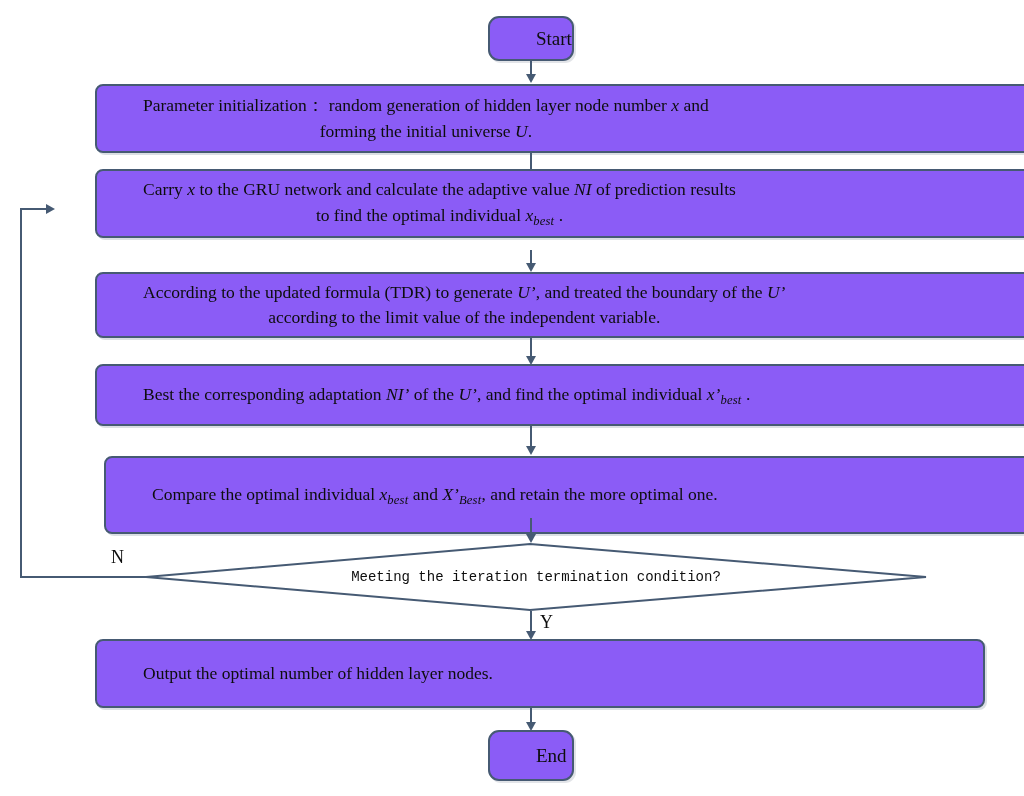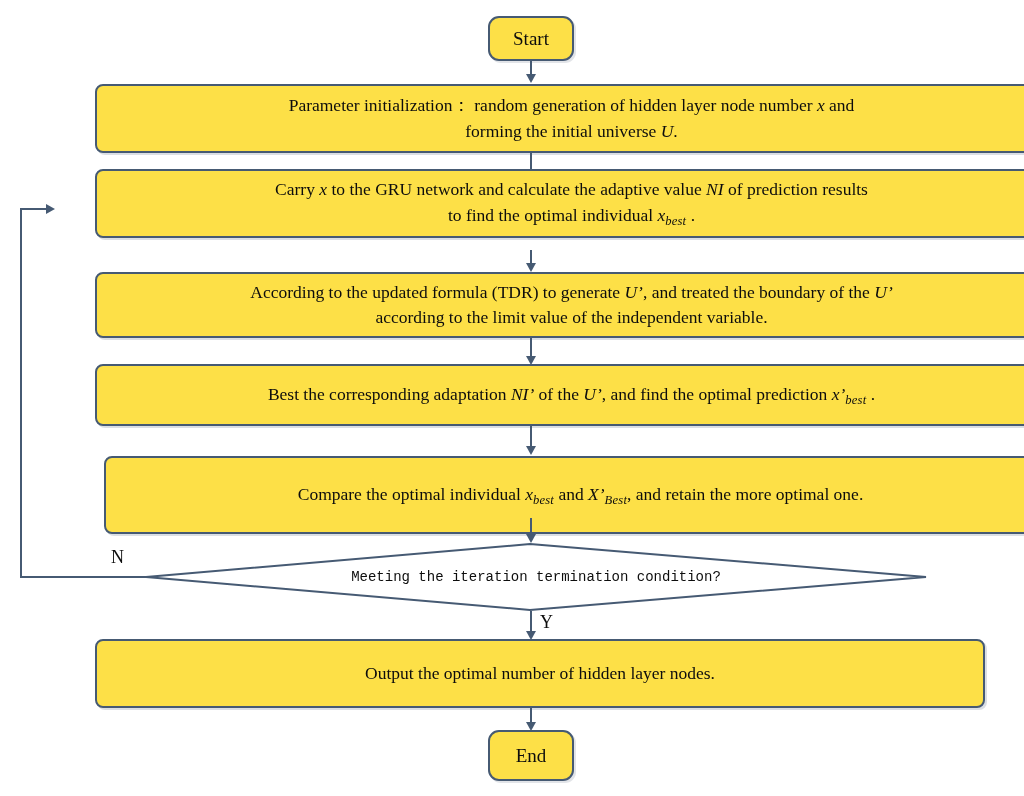--- a/index.html
+++ b/index.html
@@ -18,26 +18,26 @@
     height: 796px;
     background: #ffffff;
     overflow: hidden;
   }
 
   
   .node {
     position: absolute;
     box-sizing: border-box;
     border: 2px solid #465a73;
-    background: #fde047;
+    background: #8b5cf6;
     display: flex;
     align-items: center;
-    justify-content: center;
     text-align: center;
     box-shadow: 2px 2px 0 rgba(190,196,205,0.55);
+    padding-left: 32px;
   }
   .node .txt {
     display: block;
     line-height: 1.45;
     font-size: 17.5px;
     padding: 0 14px;
   }
 
   
   .terminator {
@@ -149,21 +149,21 @@
       <span><span>According to the updated formula (TDR) to generate </span><span class="mi">U’</span><span>,  and treated the boundary of the </span><span class="mi">U’</span></span><br>
       <span>according to the limit value of the independent variable.</span>
     </span>
   </div>
 
   <div class="conn conn-v" style="left:530px; top:338px; width:2px; height:19px;"></div>
   <div class="arrowhead arrow-down" style="left:526px; top:356px;"></div>
 
   <div class="node process" style="left:55px; top:364px; width:953px; height:62px;">
     <span class="txt">
-      <span>Best the corresponding adaptation </span><span class="mi">NI’</span><span> of the </span><span class="mi">U’</span><span>, and find the optimal prediction </span><span class="mi"><span>x’</span><sub>best</sub></span><span> .</span>
+      <span>Best the corresponding adaptation </span><span class="mi">NI’</span><span> of the </span><span class="mi">U’</span><span>, and find the optimal individual </span><span class="mi"><span>x’</span><sub>best</sub></span><span> .</span>
     </span>
   </div>
 
   <div class="conn conn-v" style="left:530px; top:426px; width:2px; height:21px;"></div>
   <div class="arrowhead arrow-down" style="left:526px; top:446px;"></div>
 
   <div class="node process" style="left:64px; top:456px; width:953px; height:78px;">
     <span class="txt">
       <span>Compare the optimal individual </span><span class="mi"><span>x</span><sub>best</sub></span><span> and </span><span class="mi"><span>X’</span><sub>Best</sub></span><span>, and retain the more optimal one.</span>
     </span>

